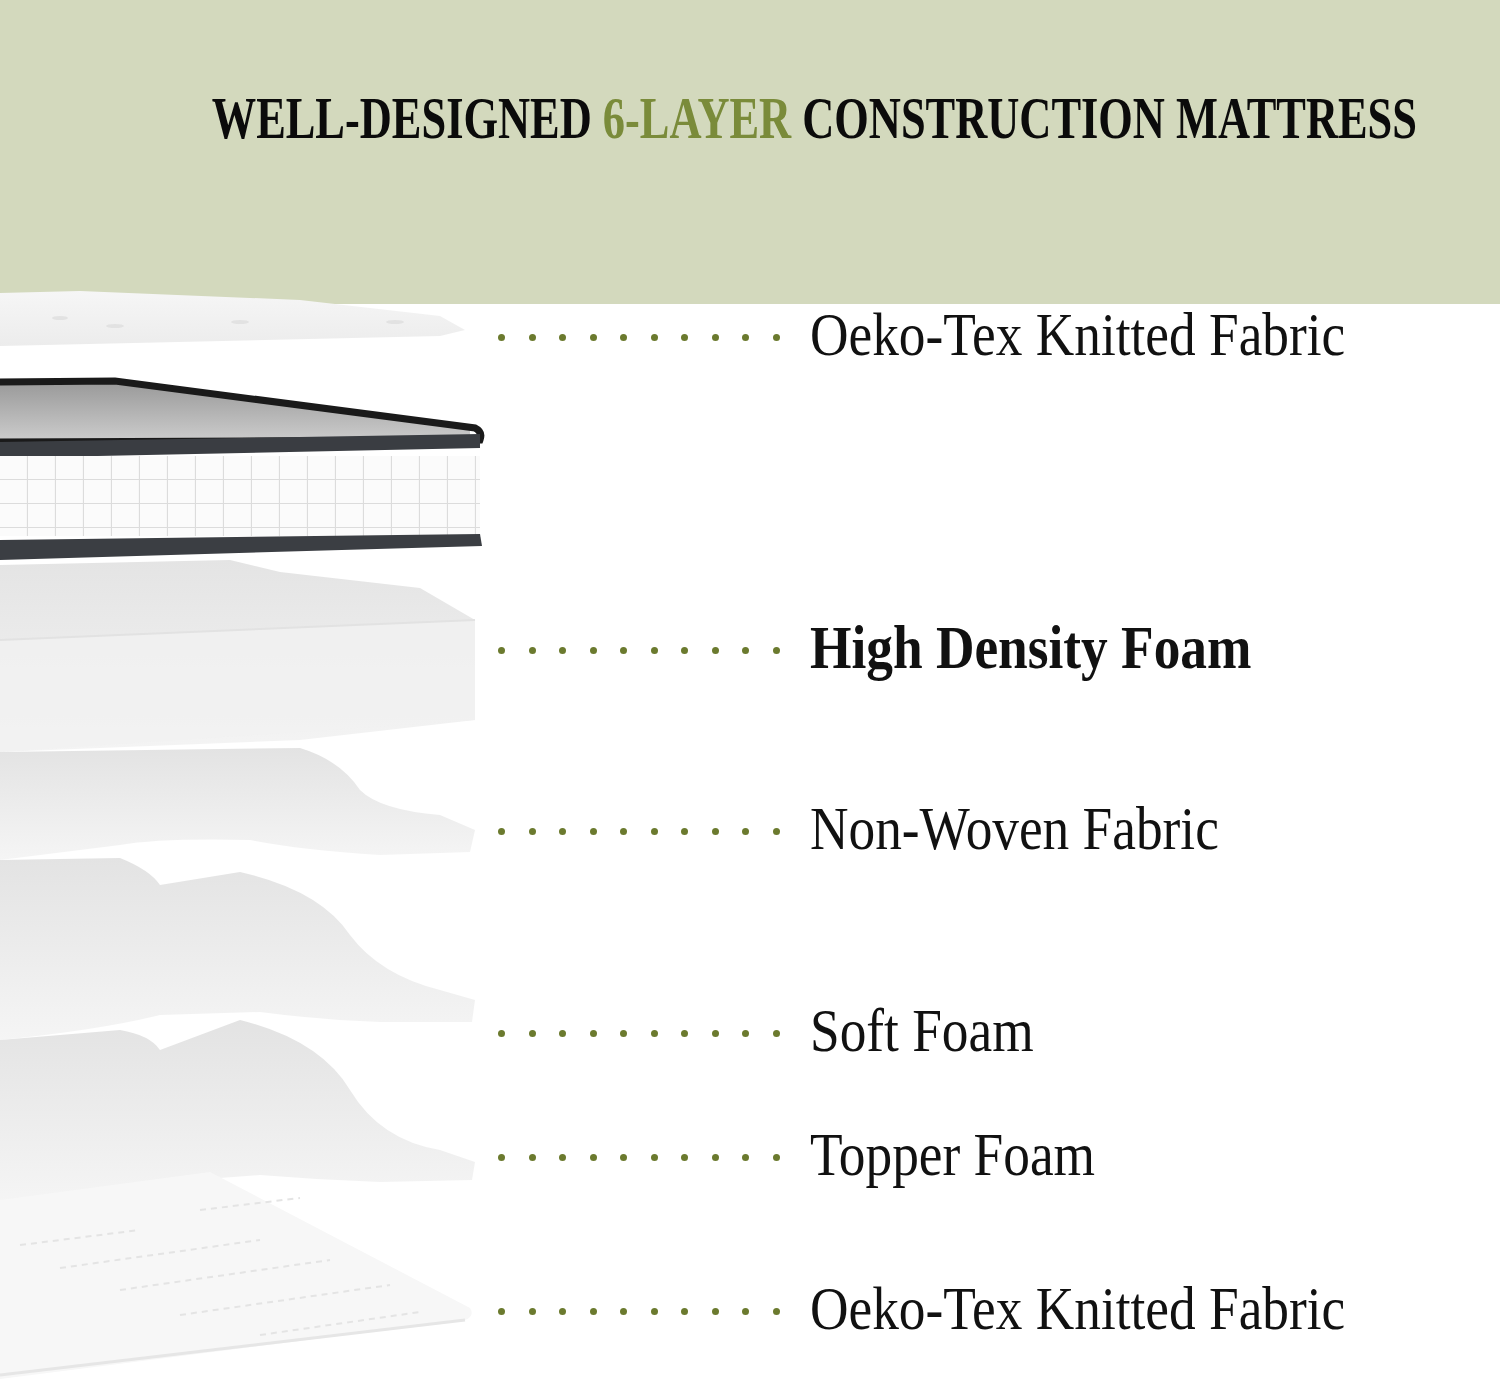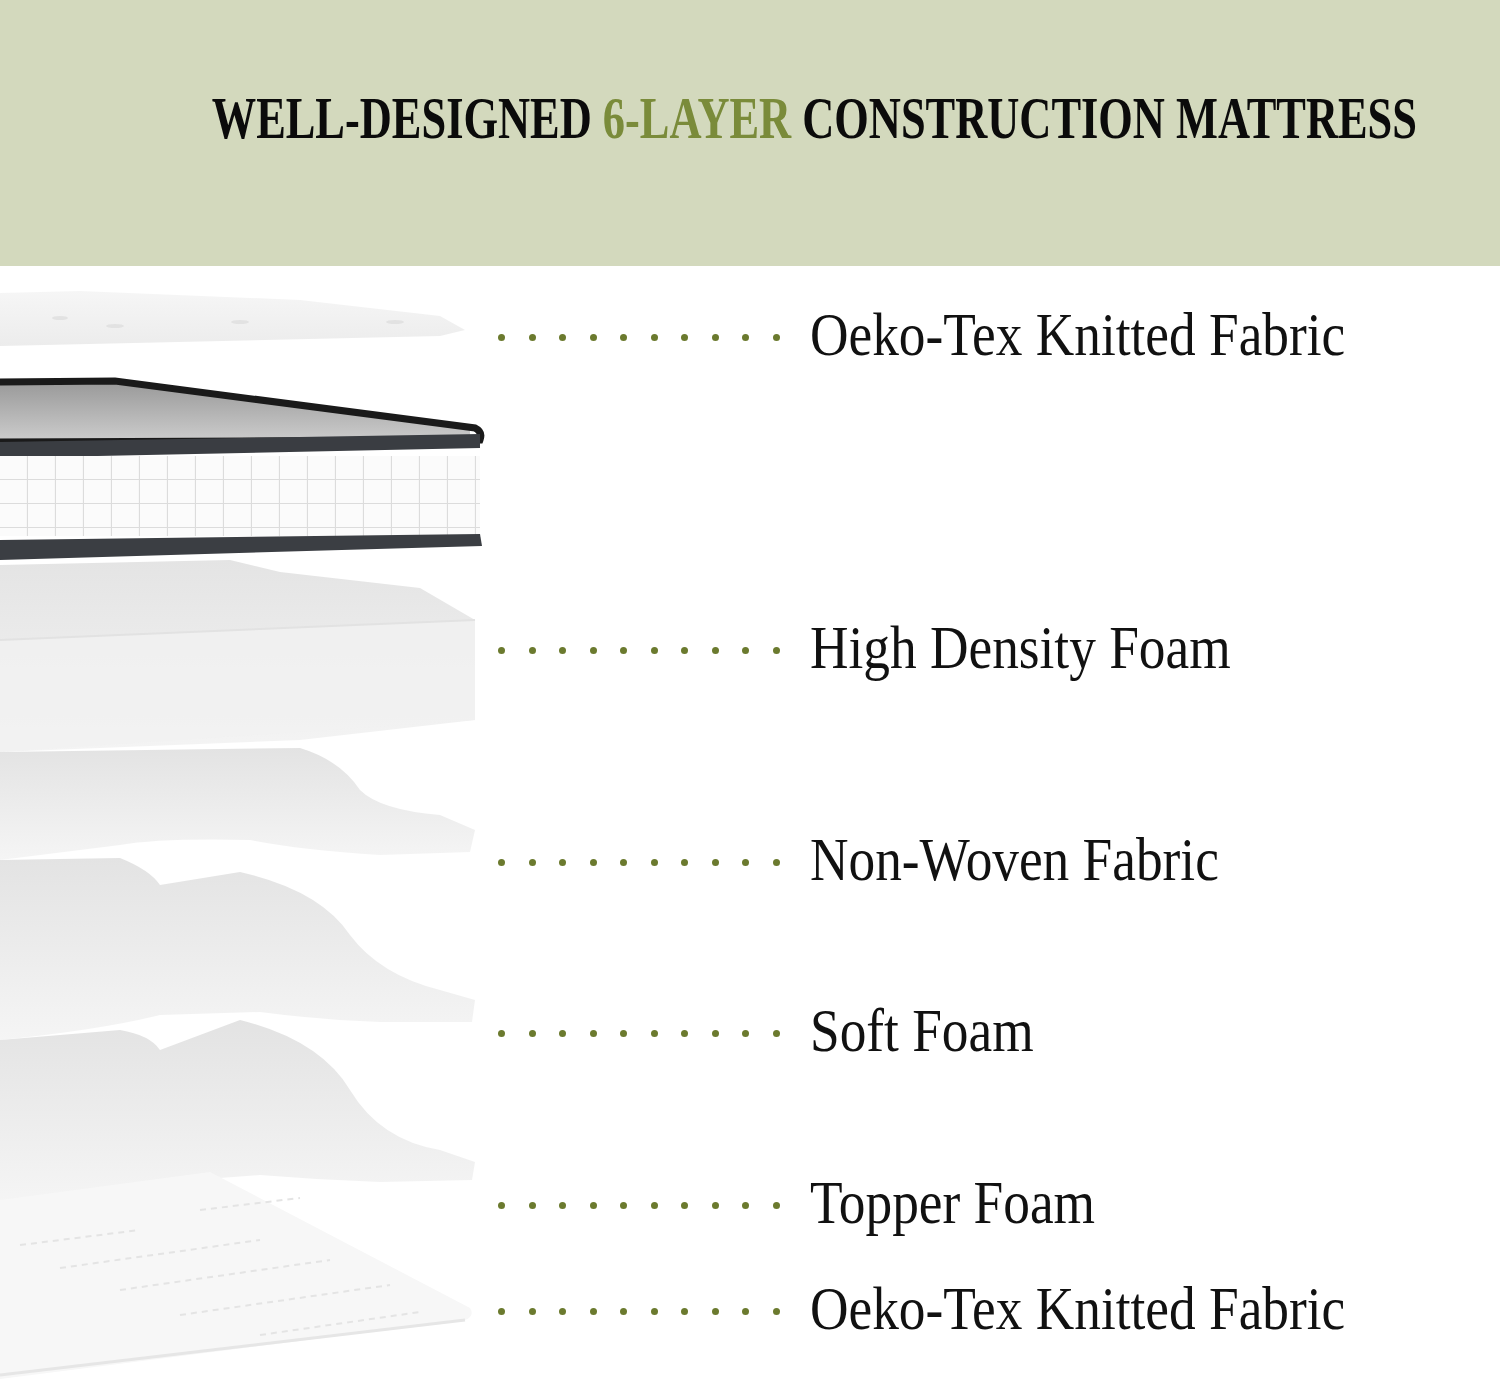--- a/index.html
+++ b/index.html
@@ -1,17 +1,17 @@
 <!DOCTYPE html>
 <html><head>
 <meta charset="utf-8">
 <style>
   html, body { margin:0; padding:0; }
   body { width:1500px; height:1379px; position:relative; overflow:hidden; background:#ffffff; font-family:"Liberation Serif", serif; }
-  .banner { position:absolute; left:0; top:0; width:1500px; height:266px; background:#D3D9BD; }
+  .banner { position:absolute; left:0; top:0; width:1500px; height:304px; background:#D3D9BD; }
   .title { position:absolute; left:0; top:88px; width:1500px; text-align:center; white-space:nowrap; }
   .title-inner { display:inline-block; transform:scaleX(0.74); transform-origin:center; font-family:"Liberation Serif", serif; font-weight:bold; font-size:60px; letter-spacing:0px; color:#0b0b0b; line-height:60px; }
   .title-inner .accent { color:#7A8B3A; }
 
   .art { position:absolute; left:0; top:266px; width:490px; height:1113px; }
 
   .row { position:absolute; left:498px; height:70px; width:1000px; }
   .dots { position:absolute; left:0; top:50%; transform:translateY(-50%); height:8px; width:282px; display:flex; justify-content:space-between; align-items:center; }
   .dot { width:7px; height:7px; border-radius:50%; background:#6B7A2E; }
   .label { position:absolute; left:312px; top:50%; transform:translateY(-54%) scaleX(0.86); transform-origin:left center; font-family:"Liberation Serif", serif; font-size:62px; color:#111111; white-space:nowrap; line-height:70px; }
@@ -110,37 +110,37 @@
       <span class="dot"></span>
     <span class="dot"></span>
       <span class="dot"></span>
       <span class="dot"></span>
       <span class="dot"></span>
       <span class="dot"></span>
   </div>
   <span class="label">Oeko-Tex Knitted Fabric</span>
 </div>
 
-<div class="row" style="top:615px;">
+<div class="row" style="top:615px;font-weight:bold;">
   <div class="dots">
     <span class="dot"></span>
       <span class="dot"></span>
       <span class="dot"></span>
       <span class="dot"></span>
       <span class="dot"></span>
     <span class="dot"></span>
       <span class="dot"></span>
       <span class="dot"></span>
       <span class="dot"></span>
       <span class="dot"></span>
   </div>
   <span class="label">High Density Foam</span>
 </div>
 
-<div class="row" style="top:827px;">
+<div class="row" style="top:796px;">
   <div class="dots">
     <span class="dot"></span>
       <span class="dot"></span>
       <span class="dot"></span>
       <span class="dot"></span>
       <span class="dot"></span>
     <span class="dot"></span>
       <span class="dot"></span>
       <span class="dot"></span>
       <span class="dot"></span>
@@ -158,21 +158,21 @@
       <span class="dot"></span>
     <span class="dot"></span>
       <span class="dot"></span>
       <span class="dot"></span>
       <span class="dot"></span>
       <span class="dot"></span>
   </div>
   <span class="label">Soft Foam</span>
 </div>
 
-<div class="row" style="top:1122px;margin-top:48px;">
+<div class="row" style="top:1122px;">
   <div class="dots">
     <span class="dot"></span>
       <span class="dot"></span>
       <span class="dot"></span>
       <span class="dot"></span>
       <span class="dot"></span>
     <span class="dot"></span>
       <span class="dot"></span>
       <span class="dot"></span>
       <span class="dot"></span>

